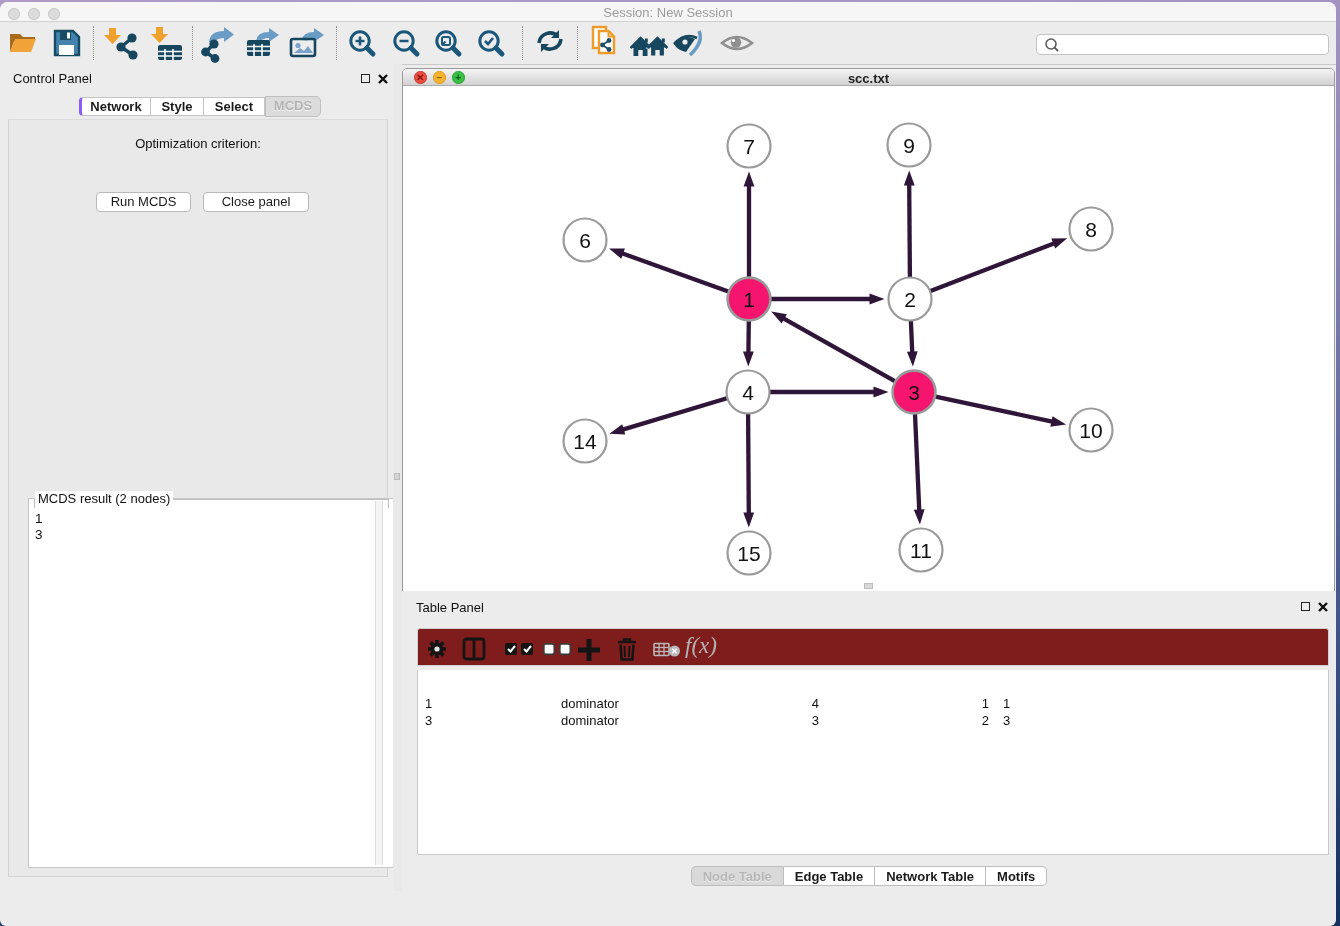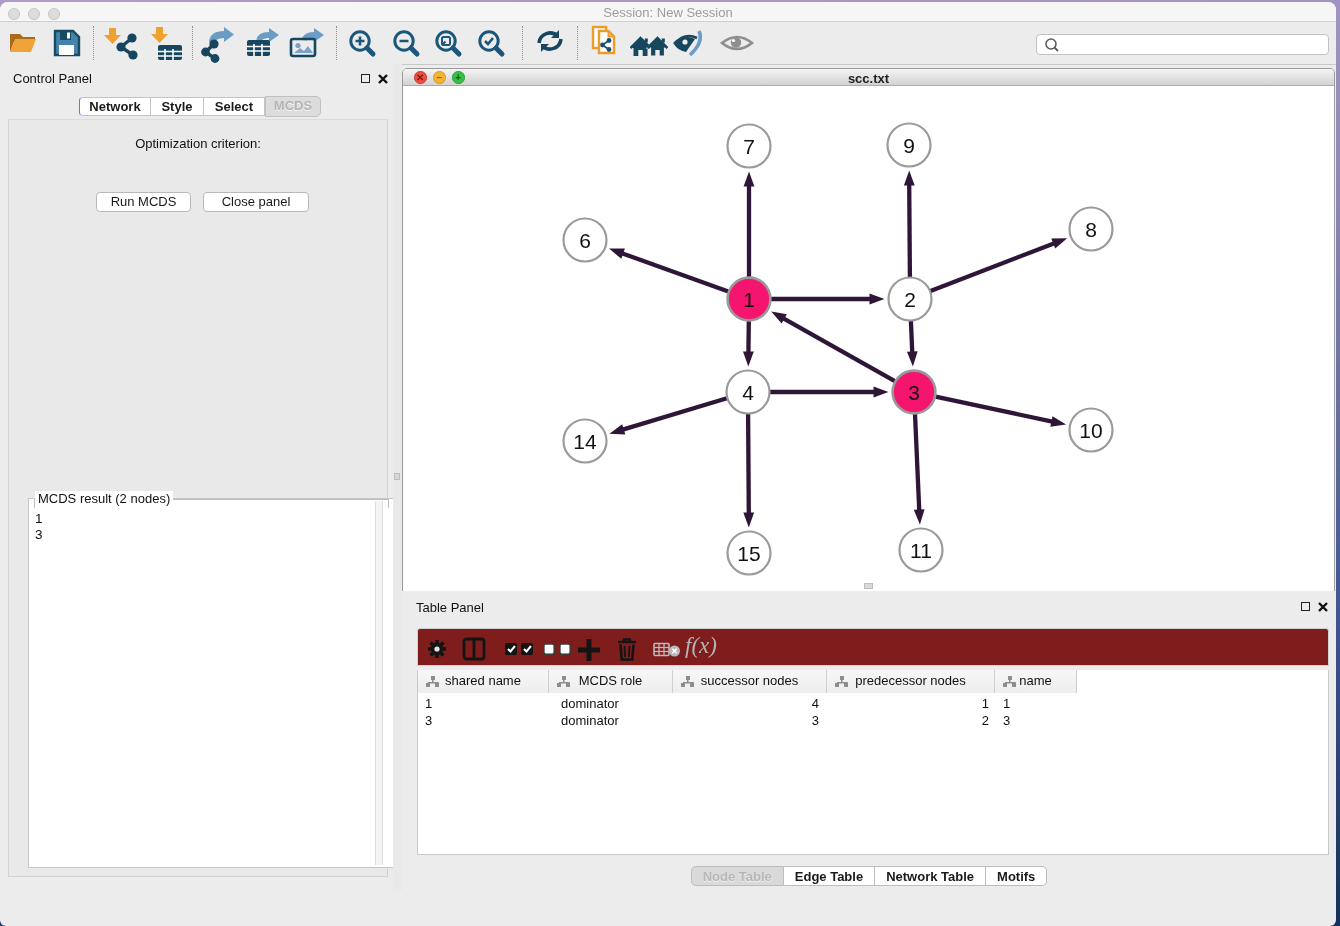--- a/index.html
+++ b/index.html
@@ -14,21 +14,21 @@
 #toolbar{position:absolute;left:0;top:20px;width:100%;height:43px;background:#ececec;border-bottom:1px solid #c9c9c9;}
 .sep{position:absolute;top:4px;height:34px;width:0;border-left:1px dotted #8f8f8f;}
 .tbi{position:absolute;top:0;}
 #search{position:absolute;left:1036px;top:12px;width:293px;height:21px;background:#fff;border:1px solid #c2c2c2;border-radius:4px;}
 
 #cp{position:absolute;left:0;top:62px;width:393px;height:829px;background:#ececec;}
 #cphead{position:absolute;left:13px;top:7px;font-size:13px;color:#111;}
 .flt{position:absolute;width:9px;height:9px;border:1.6px solid #222;background:transparent;}
 #cptabs{position:absolute;top:33px;left:79px;height:19px;}
 .tab{position:relative;float:left;height:19px;line-height:18px;text-align:center;background:#fff;border:1px solid #c4c4c4;border-left:none;font-size:13px;font-weight:600;color:#1a1a1a;}
-.tab.first{border-left:1px solid #8b5cf6;border-radius:4px 0 0 4px;}
+.tab.first{border-left:3px solid #8b5cf6;border-radius:4px 0 0 4px;}
 .tab.sel{background:#dcdcdc;color:#b4b4b4;border:1px solid #c0c0c0;border-radius:0 5px 5px 0;margin-top:-1px;height:21px;font-weight:600;text-shadow:0 1px 0 #f4f4f4;}
 #cpinner{position:absolute;left:8px;top:55px;width:380px;height:758px;background:#e9e9e9;border:1px solid #d2d2d2;border-top:1px solid #dcdcdc;}
 #optlab{position:absolute;top:16px;width:100%;text-align:center;font-size:13px;color:#111;}
 #combo{position:absolute;left:37px;top:39px;width:310px;height:21px;background:#fff;border:1px solid #b5b5b5;border-radius:4px;line-height:19px;padding-left:9px;font-size:13px;}
 .btn{position:absolute;top:72px;height:20px;background:#fff;border:1px solid #b9b9b9;border-radius:4px;text-align:center;line-height:18px;font-size:13px;}
 #mcdsbox{position:absolute;left:7px;top:378px;width:367px;height:370px;background:#fff;border:1px solid #c6c6c6;margin-left:12px;}
 #mcdslegend{position:absolute;left:6px;top:-8px;background:#fff;padding:0 3px;font-size:13px;color:#111;}
 #mcdsbox .fld{position:absolute;left:5px;top:0;right:5px;height:9px;border:1px solid #bdbdbd;border-bottom:none;}
 
 #vsplit{position:absolute;left:393px;top:62px;width:9px;height:827px;background:#e9e9e9;}
@@ -354,27 +354,20 @@
             <line x1="1" y1="9.5" x2="16" y2="9.5"></line>
             <line x1="6" y1="1.5" x2="6" y2="13.5"></line>
             <line x1="11" y1="1.5" x2="11" y2="13.5"></line>
           </g>
    <circle cx="21.5" cy="9" r="5.5" fill="#b9b9b9"></circle>
    <path d="M19.3 6.8 l4.4 4.4 M23.7 6.8 l-4.4 4.4" stroke="#fff" stroke-width="1.5"></path>
   </svg>
   <div style="position:absolute;left:267px;top:4px;font-family:'Liberation Serif',serif;font-style:italic;font-size:23px;color:#b4b4b4">f(x)</div>
  </div>
  <div id="ttable">
-  <div id="thead" style="width:659px">
-   <div class="th" style="left:0;width:131px"><span class="oi"></span>shared name</div>
-   <div class="th" style="left:131px;width:124px"><span class="oi"></span>MCDS role</div>
-   <div class="th" style="left:255px;width:154px"><span class="oi"></span>successor nodes</div>
-   <div class="th" style="left:409px;width:168px"><span class="oi"></span>predecessor nodes</div>
-   <div class="th" style="left:577px;width:82px"><span class="oi"></span>name</div>
-  </div>
   <div class="td" style="left:7px;top:25px">1</div>
   <div class="td" style="left:143px;top:25px">dominator</div>
   <div class="td" style="left:255px;top:25px;width:146px;text-align:right">4</div>
   <div class="td" style="left:409px;top:25px;width:162px;text-align:right">1</div>
   <div class="td" style="left:585px;top:25px">1</div>
   <div class="td" style="left:7px;top:42px">3</div>
   <div class="td" style="left:143px;top:42px">dominator</div>
   <div class="td" style="left:255px;top:42px;width:146px;text-align:right">3</div>
   <div class="td" style="left:409px;top:42px;width:162px;text-align:right">2</div>
   <div class="td" style="left:585px;top:42px">3</div>

